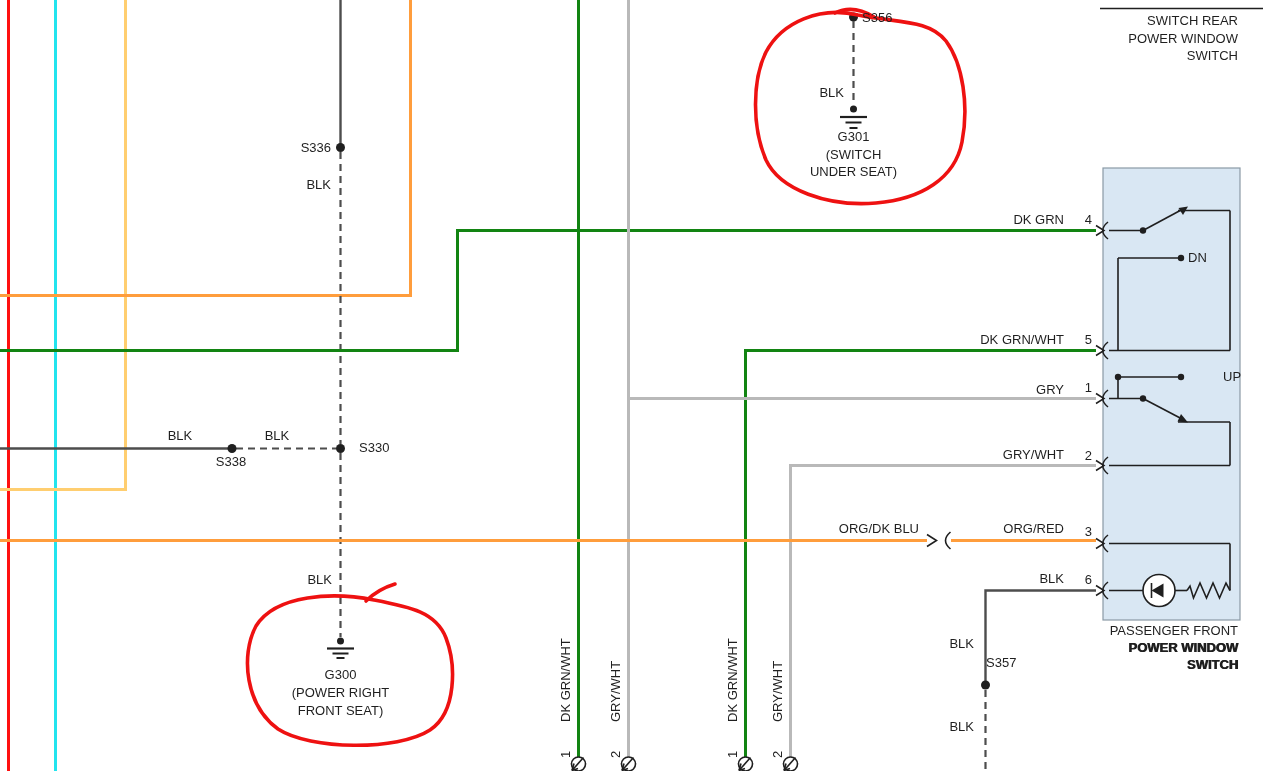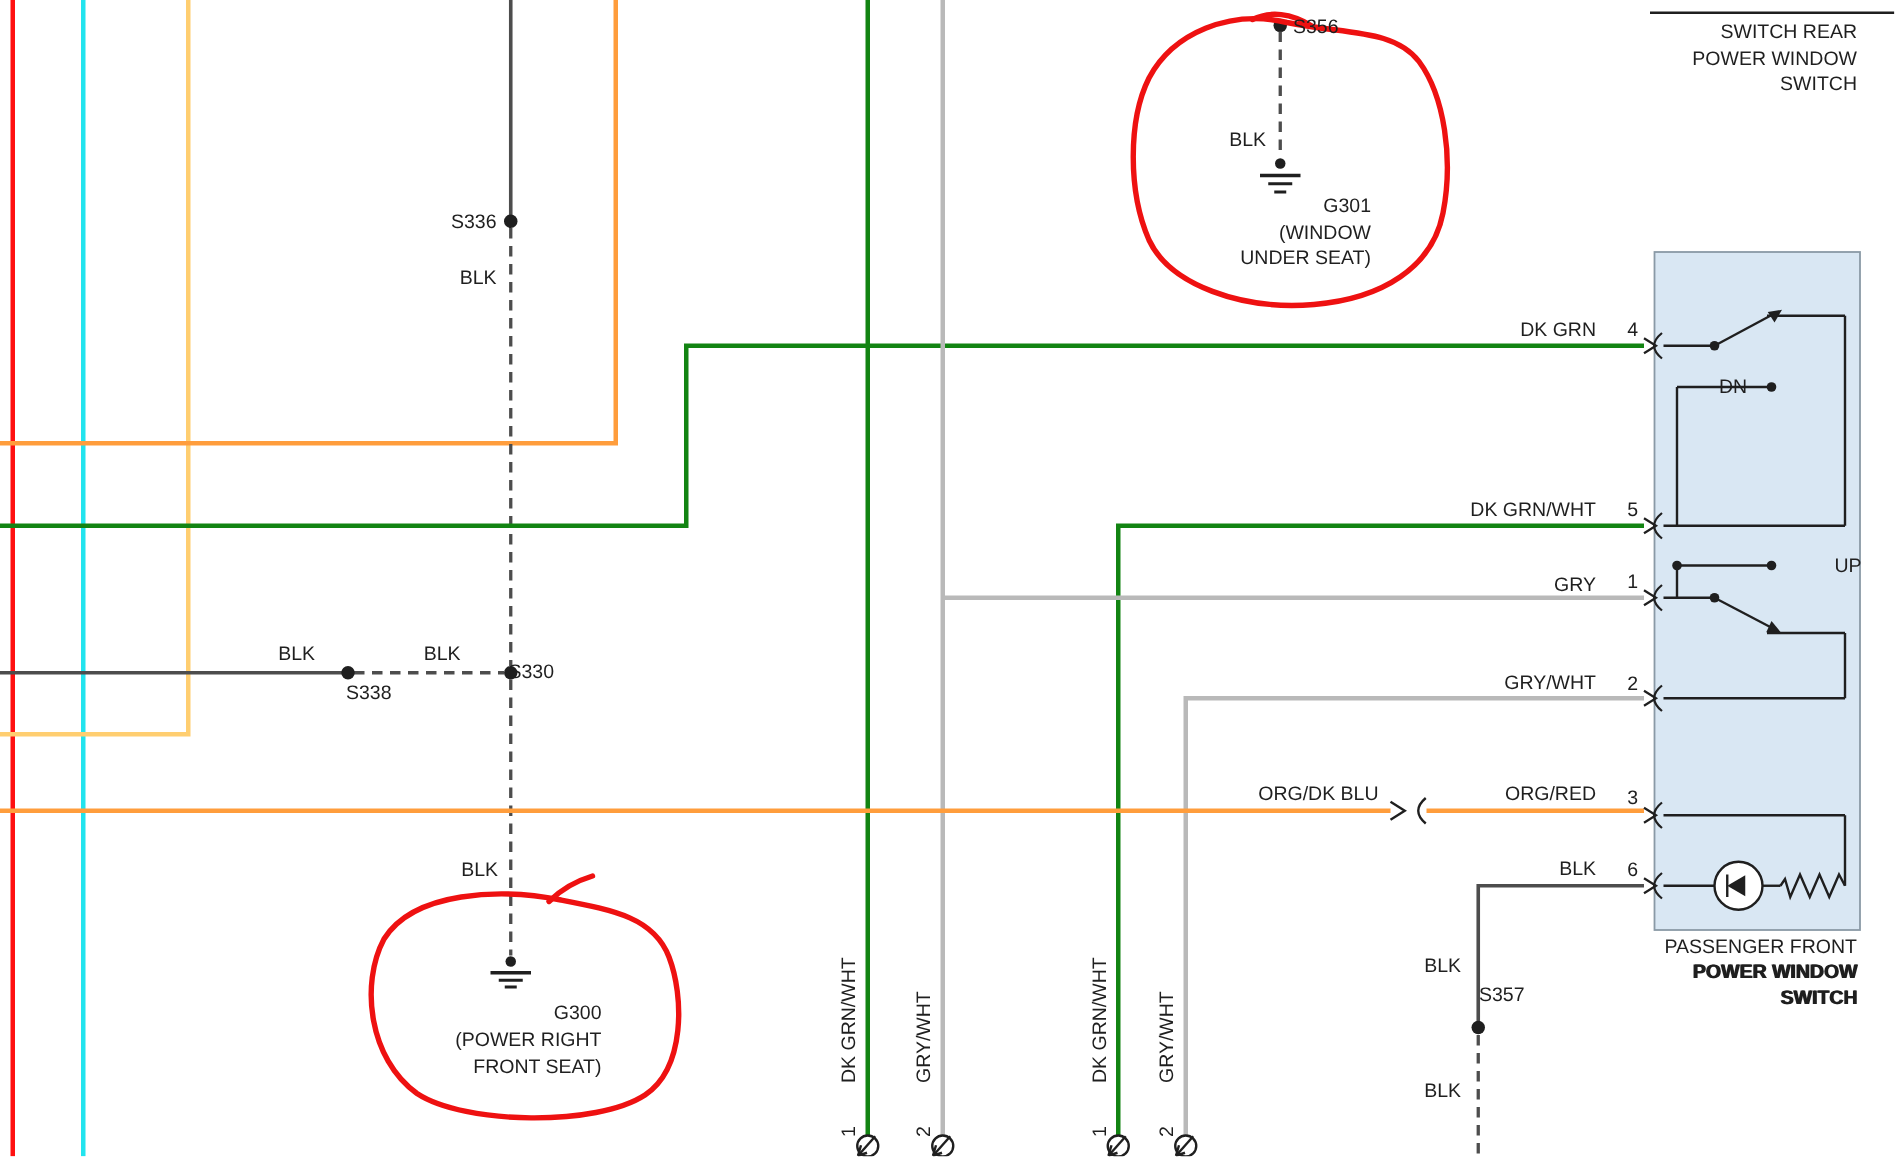--- a/index.html
+++ b/index.html
@@ -1,21 +1,21 @@
 <!DOCTYPE html>
 <html style="--c-red: #ff1010; --c-cyan: #22e4ee; --c-yellow: #ffce70; --c-orange: #ff9d3c; --c-green: #128412; --c-gray: #b9b9b9; --c-dark: #4d4d4d; --c-text: #1f1f1f; --c-annotation: #ee1111; --c-box_fill: #d9e7f3; --c-box_border: #8a9aa6;"><head>
 <meta charset="utf-8">
 <style>
   html,body{margin:0;padding:0;background:#ffffff;}
   #stage{position:relative;width:1263px;height:771px;background:#fff;overflow:hidden;
          font-family:"Liberation Sans",sans-serif;}
   #stage svg{position:absolute;left:0;top:0;}
   .lbl{position:absolute;font-size:13px;line-height:16px;color:var(--c-text,#1f1f1f);white-space:nowrap;}
   .r{text-align:right;}
-  .c{text-align:right;}
+  .c{text-align:center;}
   .vlbl{position:absolute;font-size:13px;line-height:16px;color:var(--c-text,#1f1f1f);
         white-space:nowrap;transform:rotate(-90deg);transform-origin:left bottom;}
   .dbl{font-weight:bold;text-shadow:0.8px 0 0 currentColor;}
 </style>
 </head>
 <body>
 
 <div id="stage">
 
 <svg width="1263" height="771" viewBox="0 0 1263 771">
@@ -165,51 +165,51 @@
   </g>
 </svg>
 
 <div class="lbl r" style="left:1038px;top:13px;width:200px">SWITCH REAR</div>
 <div class="lbl r" style="left:1038px;top:31px;width:200px">POWER WINDOW</div>
 <div class="lbl r" style="left:1038px;top:48px;width:200px">SWITCH</div>
 
 <div class="lbl" style="left:862px;top:10px">S356</div>
 <div class="lbl r" style="left:744px;top:85px;width:100px">BLK</div>
 <div class="lbl c" style="left:793px;top:129px;width:121px">G301</div>
-<div class="lbl c" style="left:793px;top:147px;width:121px">(WINDOW</div>
+<div class="lbl c" style="left:793px;top:147px;width:121px">(SWITCH</div>
 <div class="lbl c" style="left:793px;top:164px;width:121px">UNDER SEAT)</div>
 
 <div class="lbl r" style="left:231px;top:140px;width:100px">S336</div>
 <div class="lbl r" style="left:231px;top:177px;width:100px">BLK</div>
 
 <div class="lbl c" style="left:150px;top:428px;width:60px">BLK</div>
 <div class="lbl c" style="left:201px;top:454px;width:60px">S338</div>
 <div class="lbl c" style="left:247px;top:428px;width:60px">BLK</div>
-<div class="lbl" style="left:339px;top:440px">S330</div>
+<div class="lbl" style="left:359px;top:440px">S330</div>
 
 <div class="lbl r" style="left:232px;top:572px;width:100px">BLK</div>
 <div class="lbl c" style="left:280px;top:667px;width:121px">G300</div>
 <div class="lbl c" style="left:280px;top:685px;width:121px">(POWER RIGHT</div>
 <div class="lbl c" style="left:280px;top:703px;width:121px">FRONT SEAT)</div>
 
 <div class="lbl r" style="left:944px;top:212px;width:120px">DK GRN</div>
 <div class="lbl r" style="left:1072px;top:212px;width:20px">4</div>
 <div class="lbl r" style="left:944px;top:332px;width:120px">DK GRN/WHT</div>
 <div class="lbl r" style="left:1072px;top:332px;width:20px">5</div>
 <div class="lbl r" style="left:944px;top:382px;width:120px">GRY</div>
 <div class="lbl r" style="left:1072px;top:380px;width:20px">1</div>
 <div class="lbl r" style="left:944px;top:447px;width:120px">GRY/WHT</div>
 <div class="lbl r" style="left:1072px;top:448px;width:20px">2</div>
 <div class="lbl r" style="left:799px;top:521px;width:120px">ORG/DK BLU</div>
 <div class="lbl r" style="left:944px;top:521px;width:120px">ORG/RED</div>
 <div class="lbl r" style="left:1072px;top:524px;width:20px">3</div>
 <div class="lbl r" style="left:944px;top:571px;width:120px">BLK</div>
 <div class="lbl r" style="left:1072px;top:572px;width:20px">6</div>
 
-<div class="lbl" style="left:1146px;top:250px">DN</div>
+<div class="lbl" style="left:1188px;top:250px">DN</div>
 <div class="lbl" style="left:1223px;top:369px">UP</div>
 
 <div class="lbl r" style="left:874px;top:636px;width:100px">BLK</div>
 <div class="lbl" style="left:986px;top:655px">S357</div>
 <div class="lbl r" style="left:874px;top:719px;width:100px">BLK</div>
 
 <div class="lbl r" style="left:1038px;top:623px;width:200px">PASSENGER FRONT</div>
 <div class="lbl r dbl" style="left:1038px;top:640px;width:200px">POWER WINDOW</div>
 <div class="lbl r dbl" style="left:1038px;top:657px;width:200px">SWITCH</div>
 

